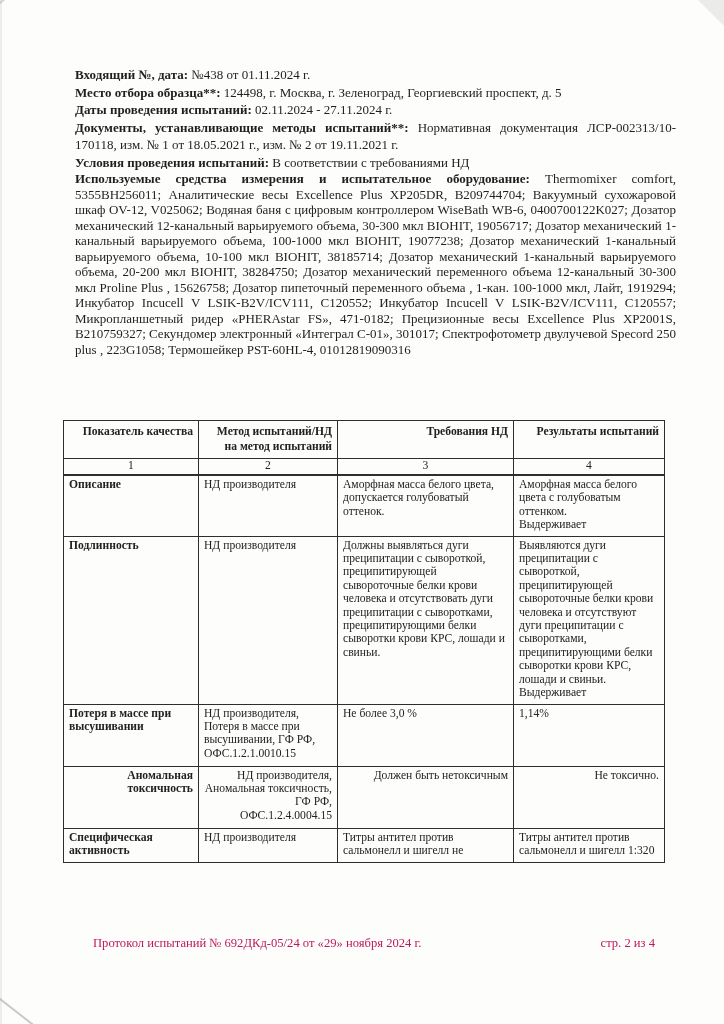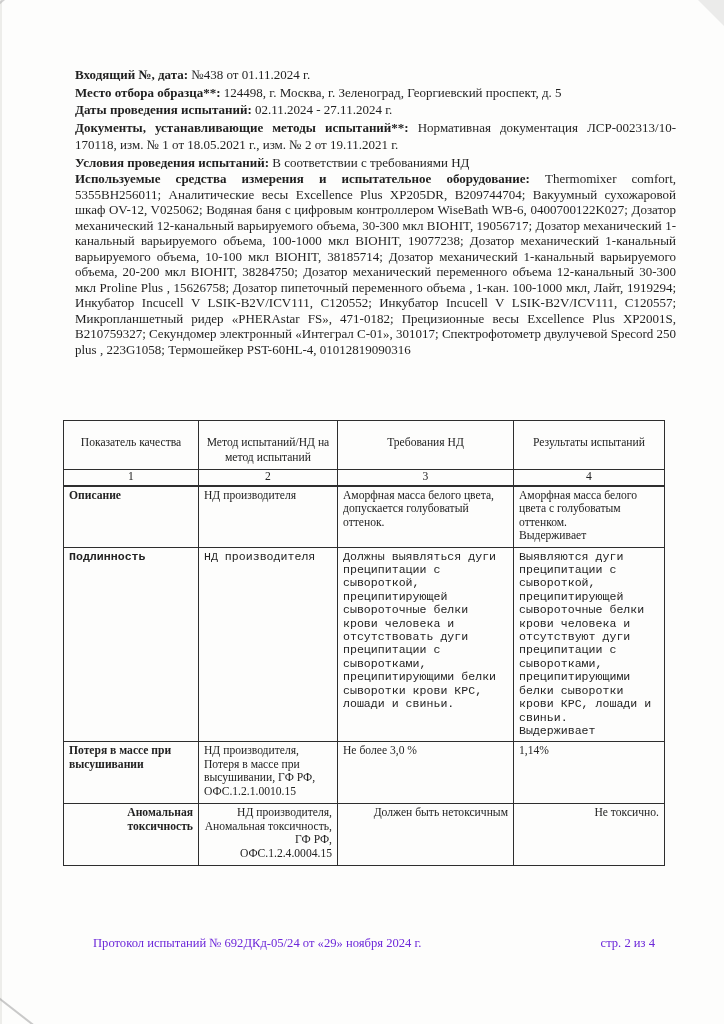--- a/index.html
+++ b/index.html
@@ -28,35 +28,35 @@
 
   .qc-table{
     position:absolute;left:63px;top:420px;width:601px;
     border-collapse:collapse;table-layout:fixed;
     font-size:11.6px;line-height:13.4px;color:#222;
   }
   .qc-table td,.qc-table th{
     border:1px solid #2e2e2e;vertical-align:top;
     padding:2px 5px 4px 5px;white-space:pre-line;overflow:hidden;
   }
-  .qc-table th{font-weight:normal;text-align:center;padding-top:14px;line-height:15px;}
+  .qc-table th{font-weight:bold;text-align:right;padding-top:3px;line-height:15px;}
   .row-nums td{text-align:center;padding:0 5px 1px 5px;border-bottom:2px solid #2e2e2e;line-height:14px;}
   .cell-indicator{font-weight:bold;margin-left:24px;}
   .r-desc{height:58px;}
-  .r-auth{height:152px;font-family:Liberation Mono, monospace;}
+  .r-auth{height:152px;}
   .r-loss{height:62px;}
   .r-prot{height:64px;}
   .r-ster{height:50px;}
   .r-tox{height:62px;text-align:right;}
   .r-spec{height:34px;}
 
   .footer{
     position:absolute;left:63px;top:936px;width:592px;
     display:flex;justify-content:space-between;
-    font-size:12.6px;line-height:15px;color:#6d28d9;
+    font-size:12.6px;line-height:15px;color:#be185d;
   }
   .footer .left{padding-left:30px;}
 </style>
 </head>
 <body>
 
 <div class="page">
   <div class="art-left-edge"></div>
   <div class="art-tl"></div>
   <div class="art-tr"></div>
@@ -110,20 +110,26 @@
       <td>НД производителя, Потеря в массе при высушивании, ГФ РФ, ОФС.1.2.1.0010.15</td>
       <td>Не более 3,0 %</td>
       <td>1,14%</td>
     </tr>
     <tr class="r-tox">
       <td class="cell-indicator">Аномальная токсичность</td>
       <td>НД производителя, Аномальная токсичность, ГФ РФ, ОФС.1.2.4.0004.15</td>
       <td>Должен быть нетоксичным</td>
       <td>Не токсично.</td>
     </tr>
+    <tr class="r-spec">
+      <td class="cell-indicator">Специфическая активность</td>
+      <td>НД производителя</td>
+      <td>Титры антител против сальмонелл и шигелл не</td>
+      <td>Титры антител против сальмонелл и шигелл 1:320</td>
+    </tr>
   </tbody>
     </table>
 
   <div class="footer">
     <span class="left">Протокол испытаний № 692ДКд-05/24 от «29» ноября 2024 г.</span>
     <span class="right">стр. 2 из 4</span>
   </div>
 </div>
 
 </body></html>

